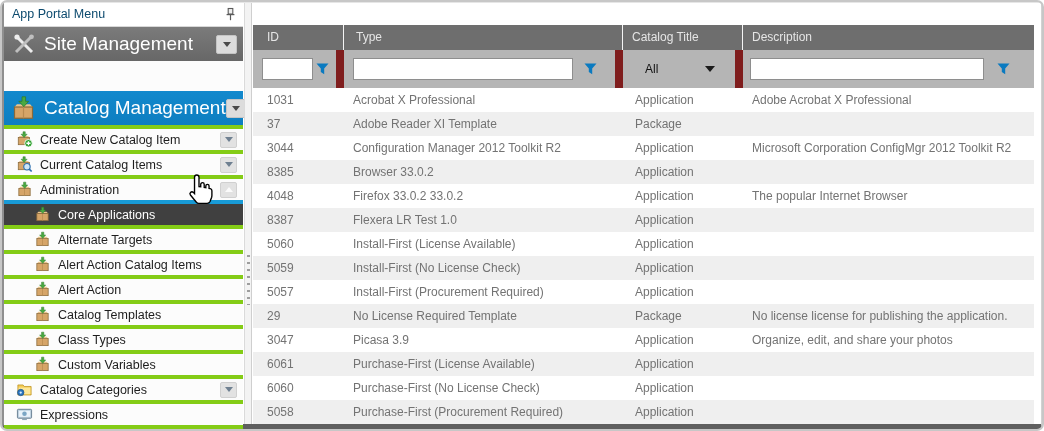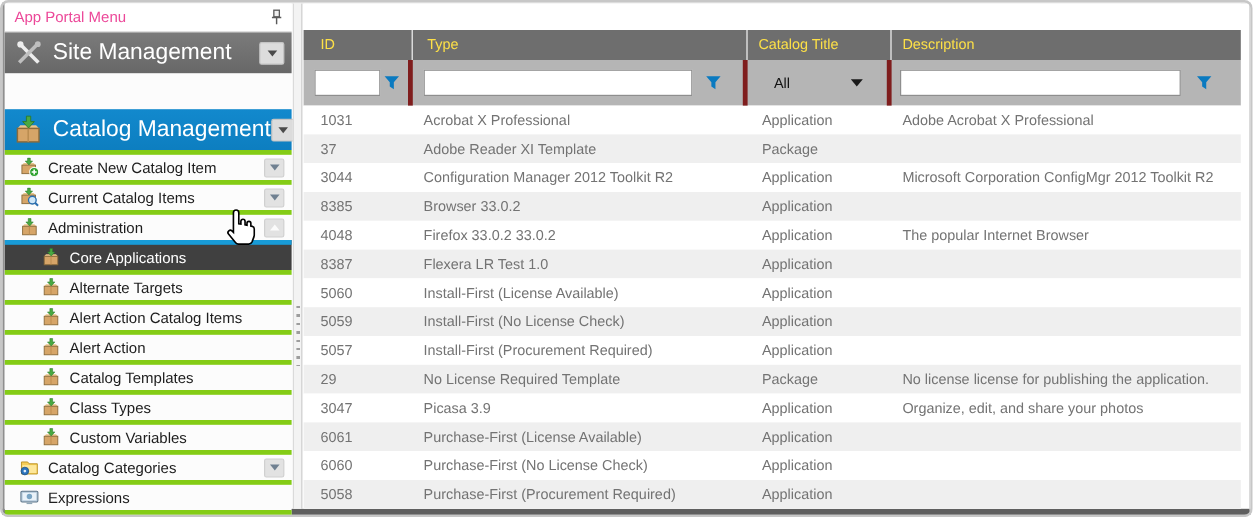--- a/index.html
+++ b/index.html
@@ -7,21 +7,21 @@
   body { font-family:"Liberation Sans", sans-serif; }
 
   .shot { position:relative; width:1044px; height:431px; background:#fff; overflow:hidden; }
   .shot::after { content:""; position:absolute; inset:0; border:2px solid #c7c7c7; border-radius:7px; pointer-events:none; z-index:90; }
 
   .app { position:absolute; left:2px; top:2px; right:2px; bottom:2px; background:#fff;
          border-left:2px solid #8f8f8f; border-bottom:5px solid #5f5f5f; border-top:1px solid #e6e6e6; border-right:1px solid #d2d2d2; }
 
   
   .sidebar { position:absolute; left:0; top:0; width:239px; height:100%; background:#fcfcfc; }
-  .sb-title { position:relative; height:24px; line-height:23px; padding-left:8px; font-size:12.5px; color:#ec4899;
+  .sb-title { position:relative; height:24px; line-height:23px; padding-left:8px; font-size:12.5px; color:#0c4a6e;
               border-bottom:1px solid #d8d8d8; background:#fff; }
   .pin-btn { position:absolute; right:5px; top:3px; width:16px; height:17px; display:flex; align-items:center; justify-content:center; cursor:pointer; }
 
   .sb-item { display:flex; align-items:center; cursor:pointer; position:relative; }
   .sb-item .sb-label { margin-left:7px; white-space:nowrap; }
 
   .group { height:34px; padding-left:6px; color:#fff; font-size:19px; }
   .group-gray { background:linear-gradient(#7b7b7b,#676767); }
   .group-blue { background:linear-gradient(#1289cd,#0d7ec0);margin-top:30px; }
 
@@ -46,25 +46,25 @@
   .splitter { position:absolute; left:240px; top:0; width:8px; height:100%; background:#f3f3f3;
               border-left:1px solid #dadada; border-right:1px solid #cfcfcf; cursor:col-resize; }
   .splitter::after { content:""; position:absolute; left:2px; top:252px; width:3px; height:50px;
                      background:repeating-linear-gradient(#9d9d9d 0 2px, transparent 2px 7px); }
 
   
   .table { position:absolute; left:249px; top:0; right:7px; bottom:0; background:#fff; }
   .grid { display:grid; grid-template-columns:91px 279px 120px 1fr; }
 
   .t-head { margin-top:22px; height:25px; background:#6e6e6e; }
-  .t-head .hcell { color:#fde047; font-size:12px; line-height:25px; border-right:1px solid #f5f5f5; white-space:nowrap; overflow:hidden; cursor:pointer; }
+  .t-head .hcell { color:#e5e5e5; font-size:12px; line-height:25px; border-right:1px solid #f5f5f5; white-space:nowrap; overflow:hidden; cursor:pointer; }
   .t-head .hcell:last-child { border-right:none; }
 
   .t-filter { height:38px; background:#b5b5b5; }
-  .t-filter .fcell { display:flex; align-items:center; border-right:4px solid #7f1d1d; overflow:hidden; }
+  .t-filter .fcell { display:flex; align-items:center; border-right:8px solid #7f1d1d; overflow:hidden; }
   .t-filter .fcell:last-child { border-right:none; }
   .f-input { height:22px; border:1px solid #8e8e8e; background:#fff; font:12px "Liberation Sans",sans-serif; padding:0 4px; min-width:0; }
   .funnel { flex:none; display:flex; align-items:center; justify-content:center; width:18px; height:18px; cursor:pointer; }
   .type-dd { display:flex; align-items:center; width:100%; cursor:pointer; }
   .type-dd .dd-label { font-size:12px; color:#111; margin-left:22px; }
   .dd-caret { margin-left:auto; margin-right:20px; width:0; height:0; border-left:5px solid transparent; border-right:5px solid transparent; border-top:6px solid #1a1a1a; }
 
   .t-row { height:24px; background:#fff; cursor:pointer; }
   .t-row:nth-child(even) { background:#efefef; }
   .t-row .cell { font-size:12px; line-height:24px; color:#737373; white-space:nowrap; overflow:hidden; }

